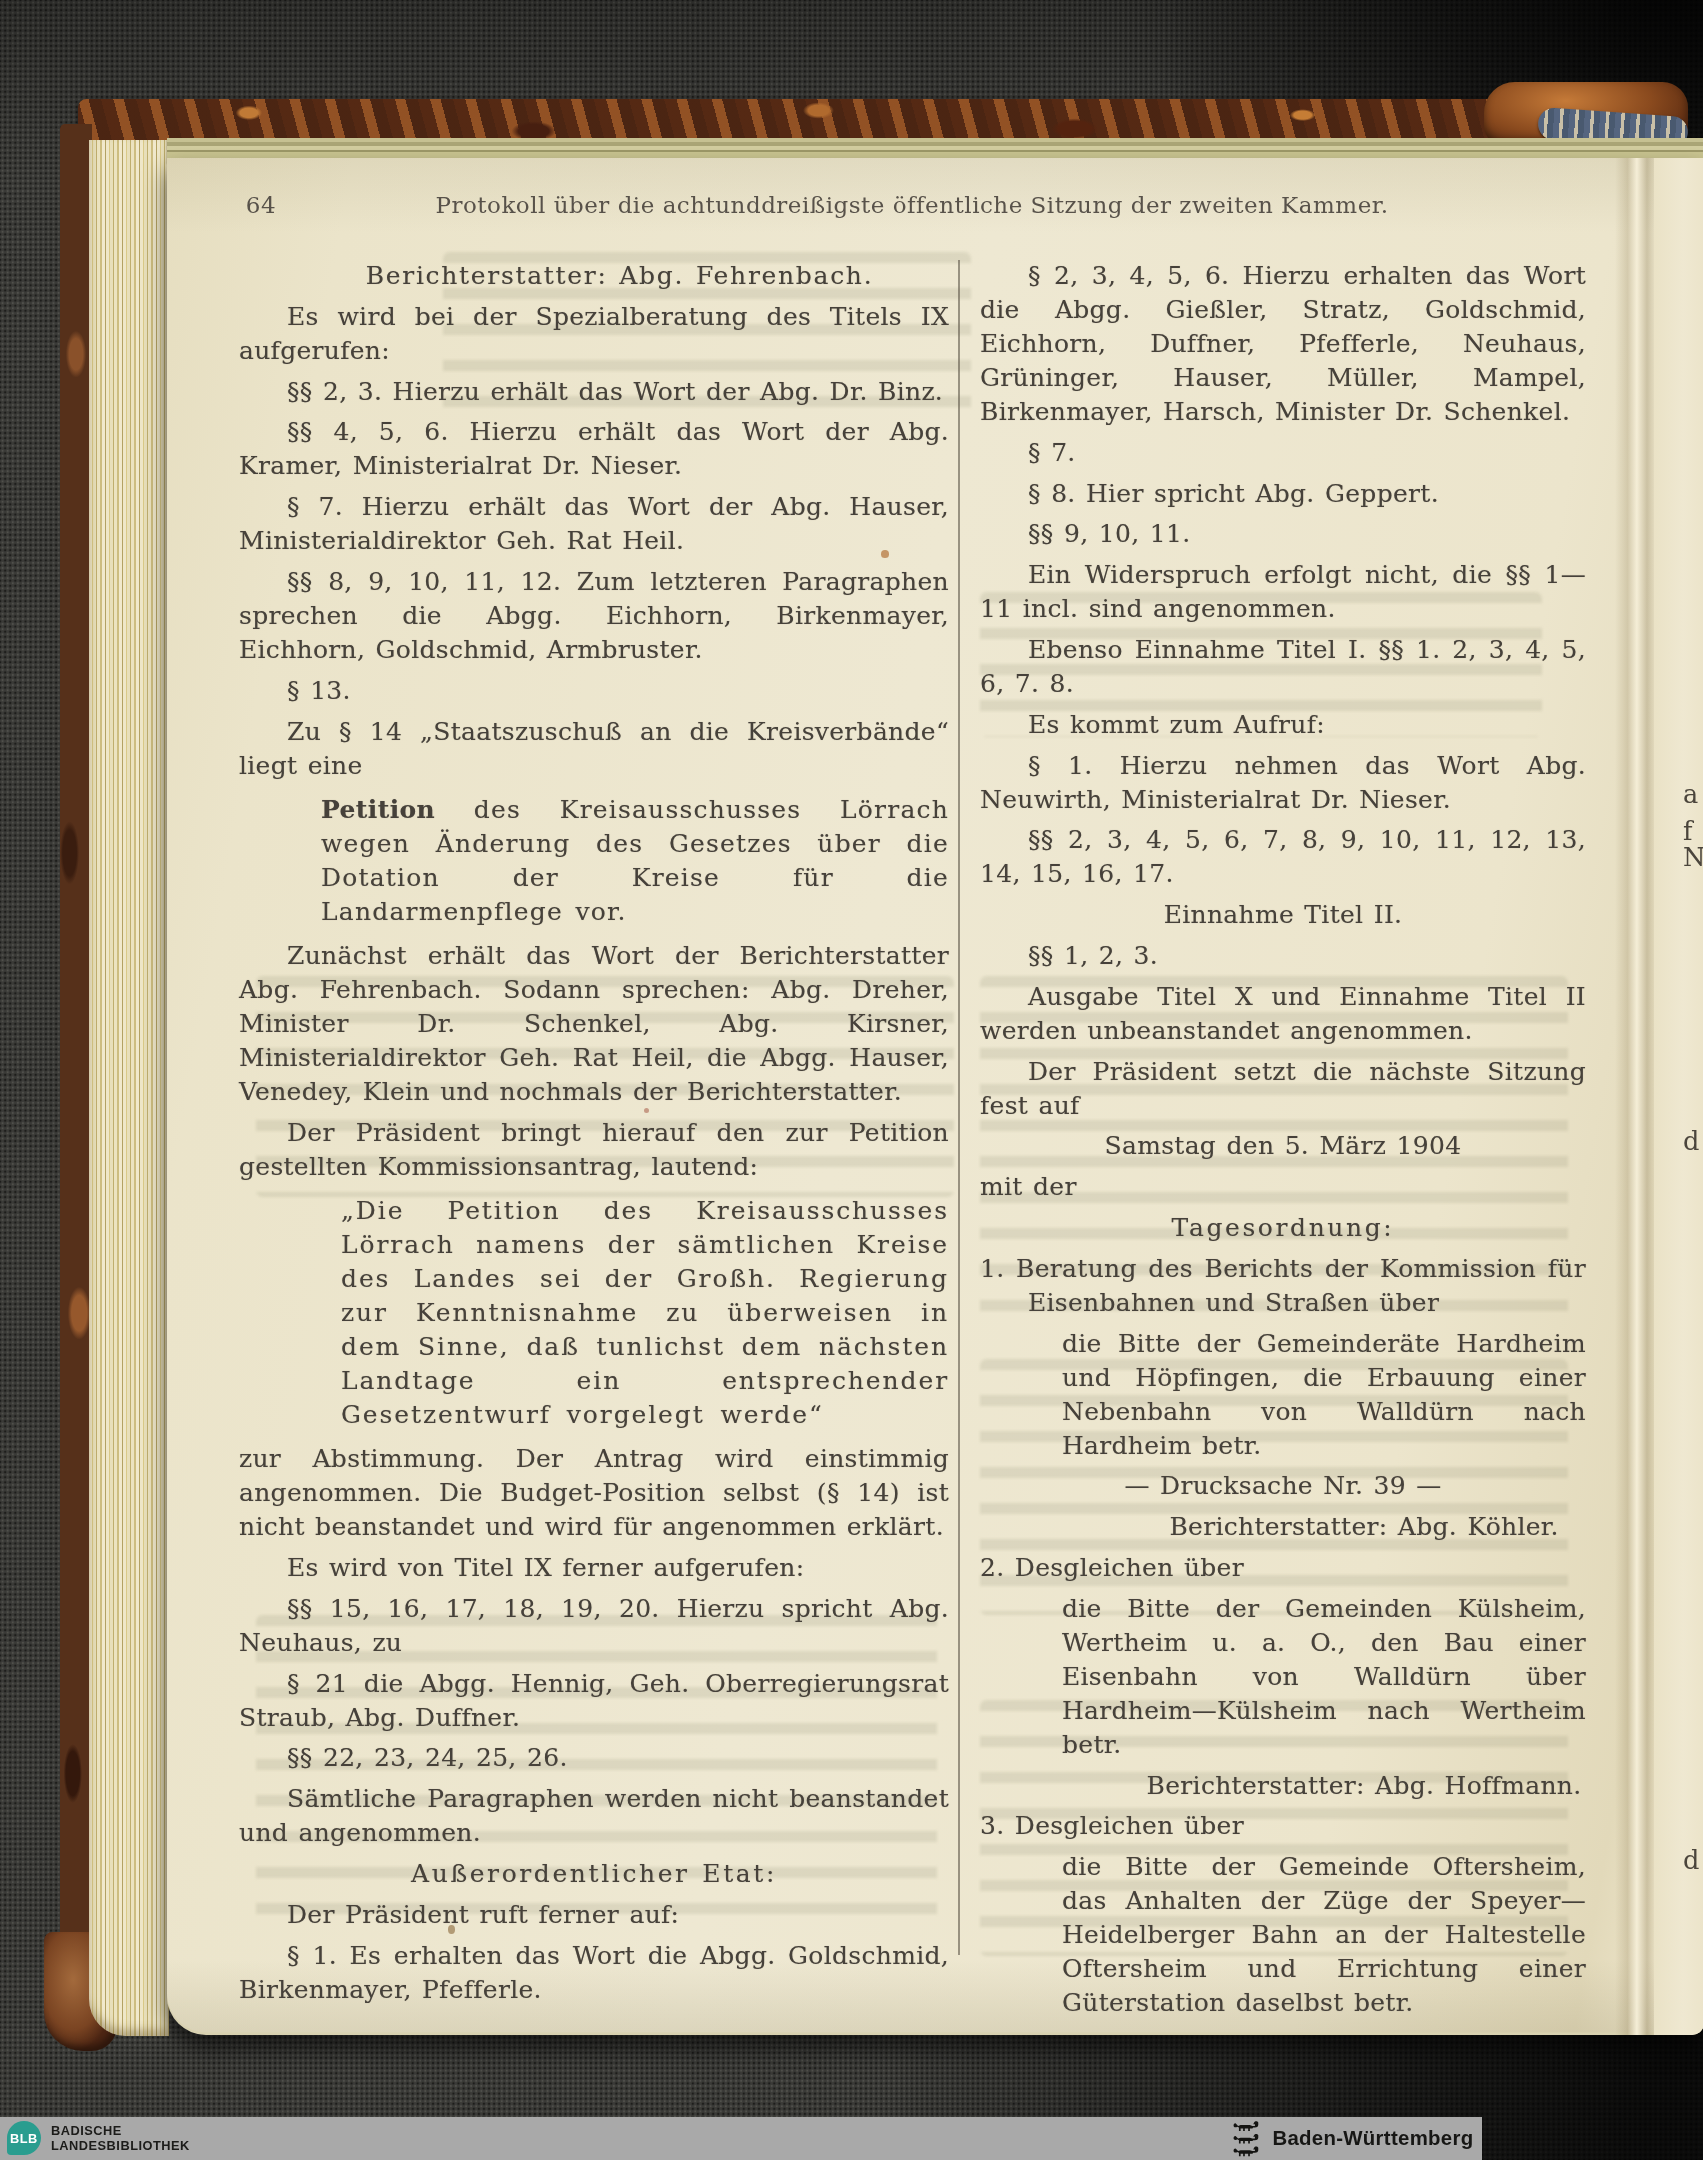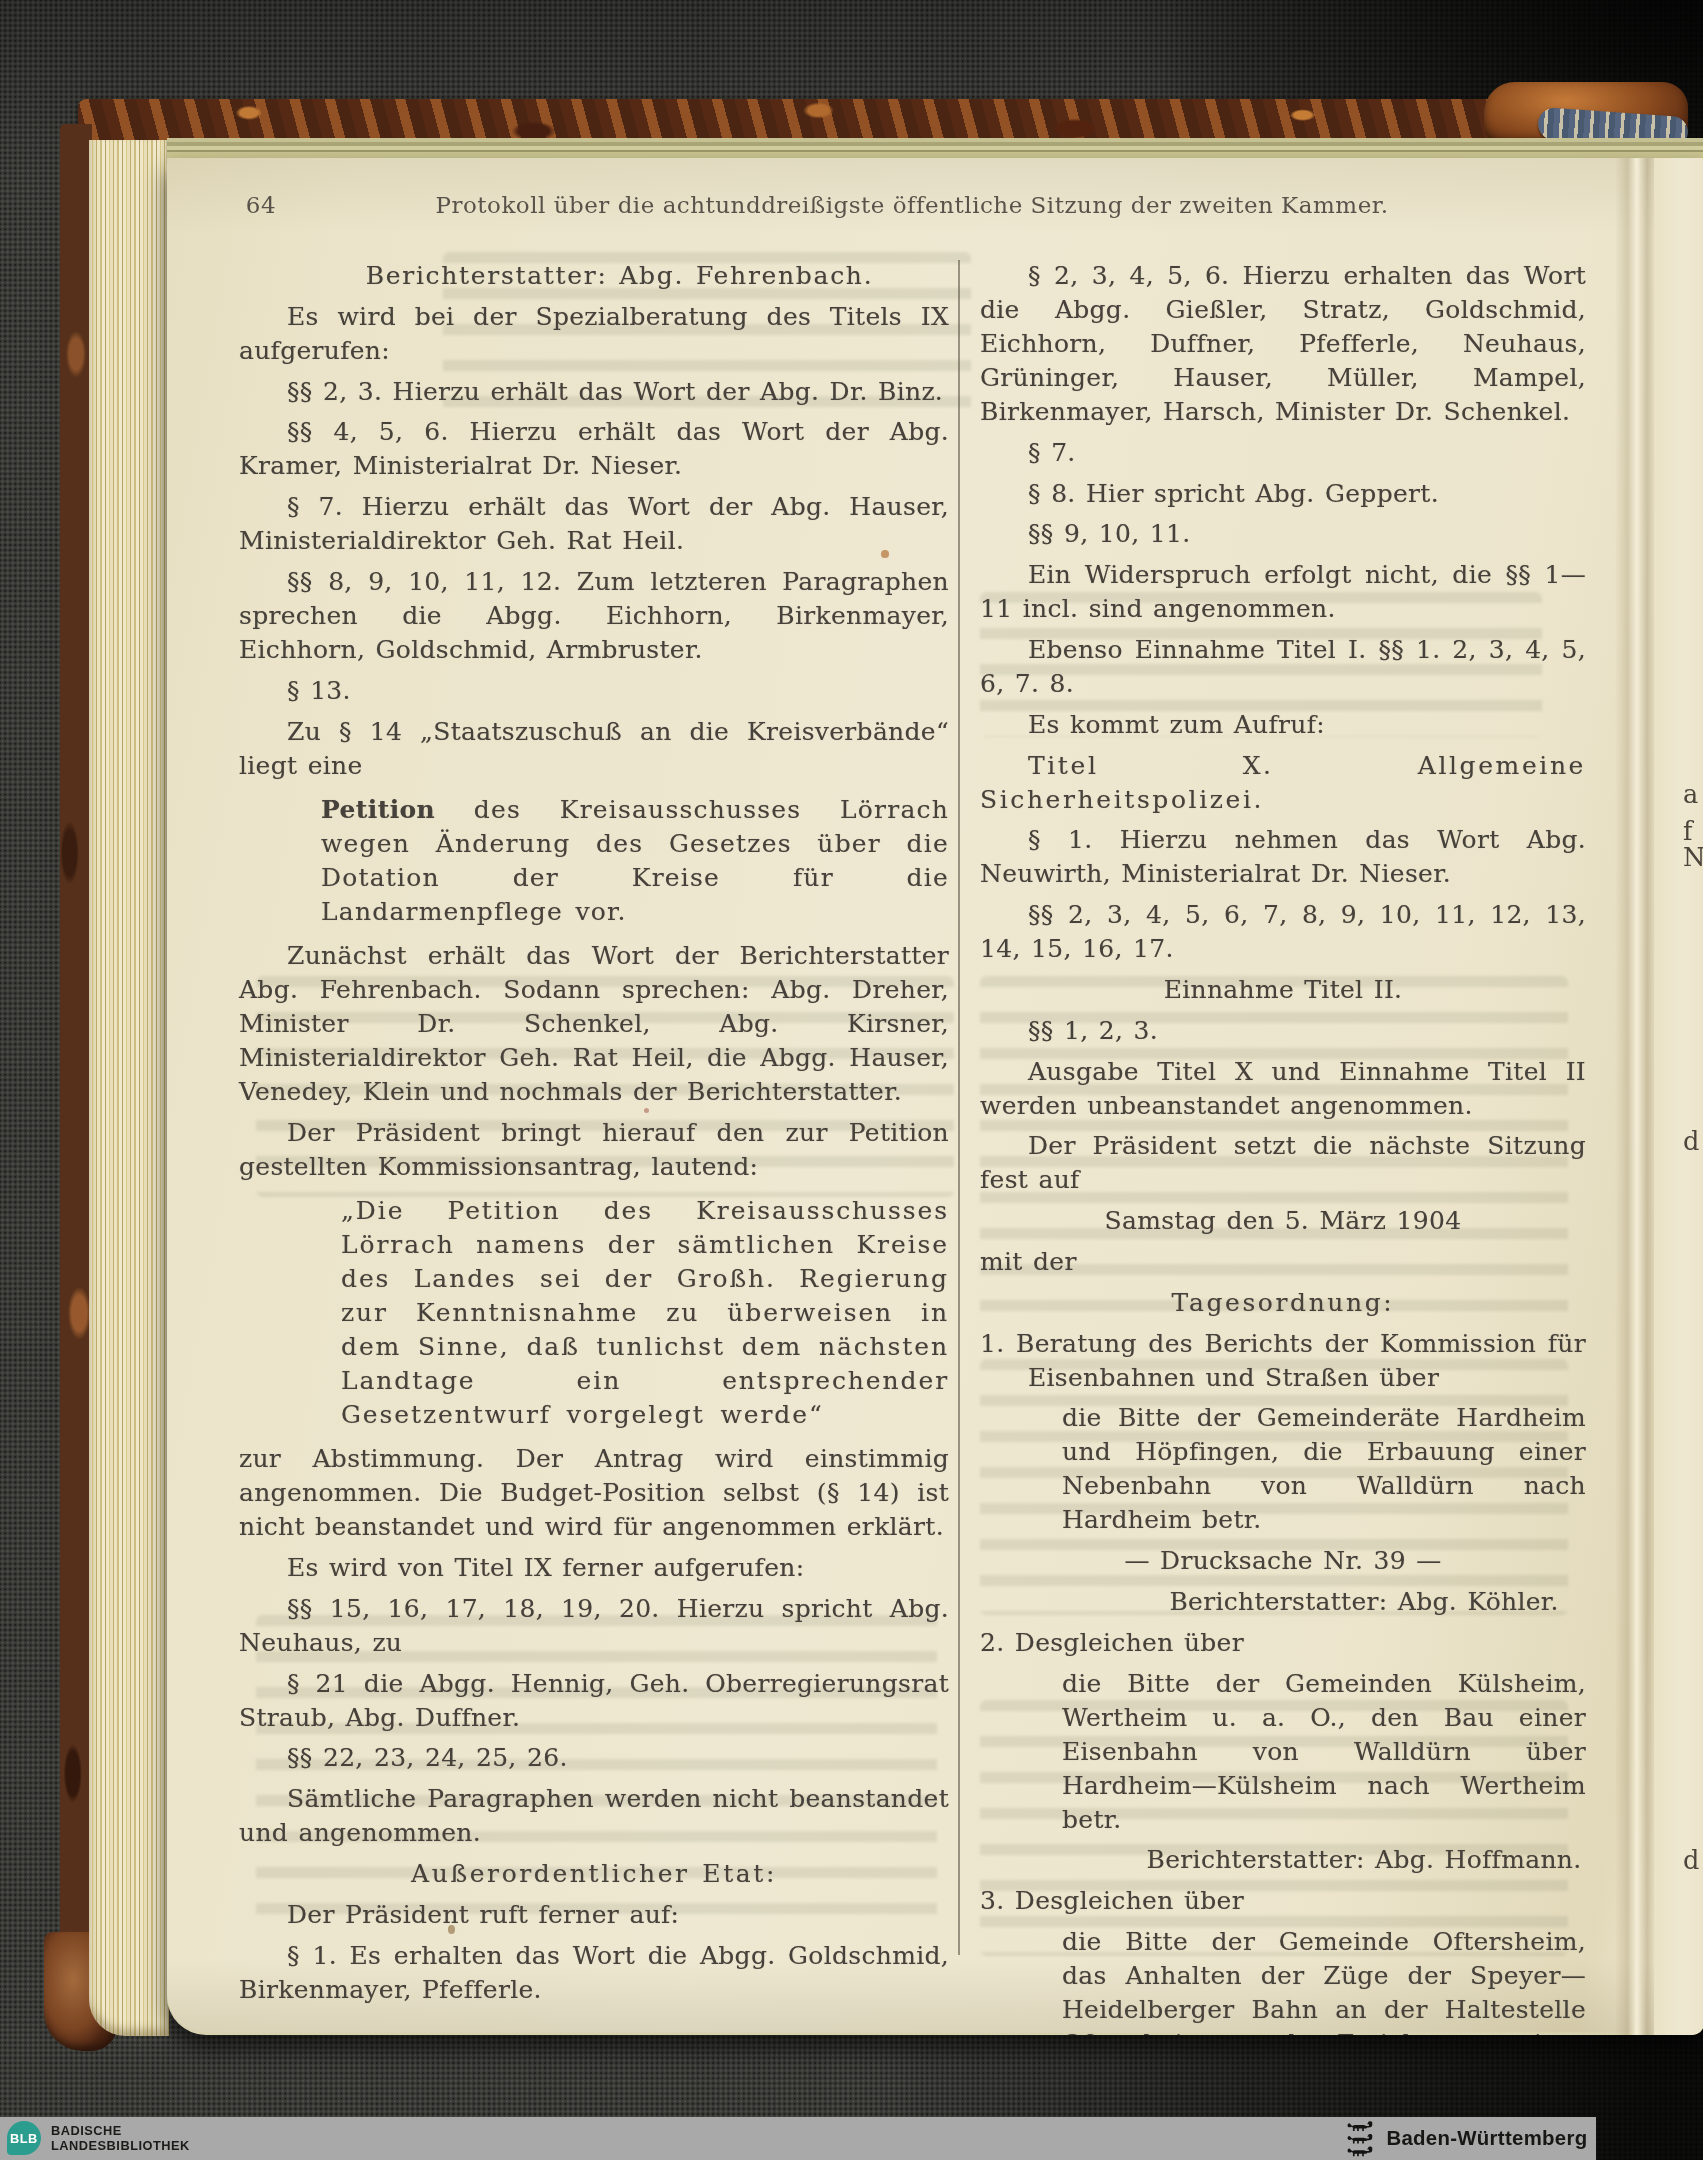--- a/index.html
+++ b/index.html
@@ -88,21 +88,21 @@
   .reporter{text-align:center;text-indent:0;padding-left:162px;}
   .blockA{margin:10.2px 0 10.2px 82px;letter-spacing:1.2px;word-spacing:3.4px;}
   .blockA .lead{font-weight:bold;letter-spacing:0.4px;}
   .blockB{margin:10.2px 0 10.2px 102px;letter-spacing:1.9px;word-spacing:6px;}
   .blockC{margin:0 0 6.8px 82px;}
   .hang{padding-left:48px;text-indent:-48px;}
   .ghost{position:absolute;pointer-events:none;border-radius:6.8px;filter:blur(1.7px);
          background:repeating-linear-gradient(180deg, rgba(118,120,90,.15) 0 11px, rgba(118,120,90,0) 11px 36px);}
   .stain{position:absolute;border-radius:50%;}
   
-  .footer-bar{position:absolute;left:0;bottom:0;width:1596px;height:43px;
+  .footer-bar{position:absolute;left:0;bottom:0;width:1482px;height:43px;
          font-family:"Liberation Sans","DejaVu Sans",sans-serif;}
   .footer-left{position:absolute;left:6.8px;top:4.3px;display:flex;align-items:center;gap:10.2px;}
   .blb-logo{width:34px;height:34px;border-radius:50% 50% 50% 12%;
          display:flex;align-items:center;justify-content:center;
          color:#ffffff;font-weight:bold;font-size:12.8px;letter-spacing:0.4px;}
   .blb-name{font-weight:bold;color:#1c1c1a;font-size:12.8px;line-height:15.3px;letter-spacing:0.5px;}
   .footer-right{position:absolute;right:8.5px;top:2.6px;display:flex;align-items:center;gap:12px;}
   .bw-label{font-size:20.4px;font-weight:600;color:#171715;letter-spacing:0.3px;text-align:center;}
 </style>
 </head>
@@ -174,21 +174,20 @@
     </div>
 
     <div class="col col-right">
       <div class="par ind">§ 2, 3, 4, 5, 6. Hierzu erhalten das Wort die Abgg. Gießler, Stratz, Goldschmid, Eichhorn, Duffner, Pfefferle, Neuhaus, Grüninger, Hauser, Müller, Mampel, Birkenmayer, Harsch, Minister Dr. Schenkel.</div>
       <div class="par ind">§ 7.</div>
       <div class="par ind">§ 8. Hier spricht Abg. Geppert.</div>
       <div class="par ind">§§ 9, 10, 11.</div>
       <div class="par ind">Ein Widerspruch erfolgt nicht, die §§ 1—11 incl. sind angenommen.</div>
       <div class="par ind">Ebenso Einnahme Titel I. §§ 1. 2, 3, 4, 5, 6, 7. 8.</div>
       <div class="par ind">Es kommt zum Aufruf:</div>
-      <div class="par ind spread">Titel X. Allgemeine Sicherheitspolizei.</div>
       <div class="par ind">§ 1. Hierzu nehmen das Wort Abg. Neuwirth, Ministerialrat Dr. Nieser.</div>
       <div class="par ind">§§ 2, 3, 4, 5, 6, 7, 8, 9, 10, 11, 12, 13, 14, 15, 16, 17.</div>
       <div class="par c">Einnahme Titel II.</div>
       <div class="par ind">§§ 1, 2, 3.</div>
       <div class="par ind">Ausgabe Titel X und Einnahme Titel II werden unbeanstandet angenommen.</div>
       <div class="par ind">Der Präsident setzt die nächste Sitzung fest auf</div>
       <div class="par c">Samstag den 5. März 1904</div>
       <div class="par">mit der</div>
       <div class="par c spread">Tagesordnung:</div>
       <div class="par hang">1. Beratung des Berichts der Kommission für Eisenbahnen und Straßen über</div>

